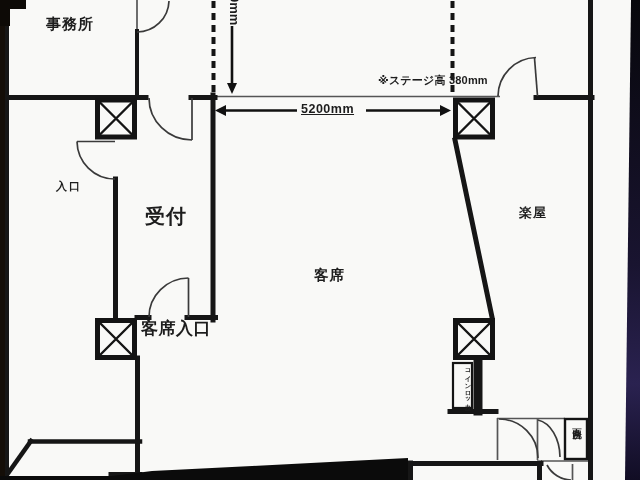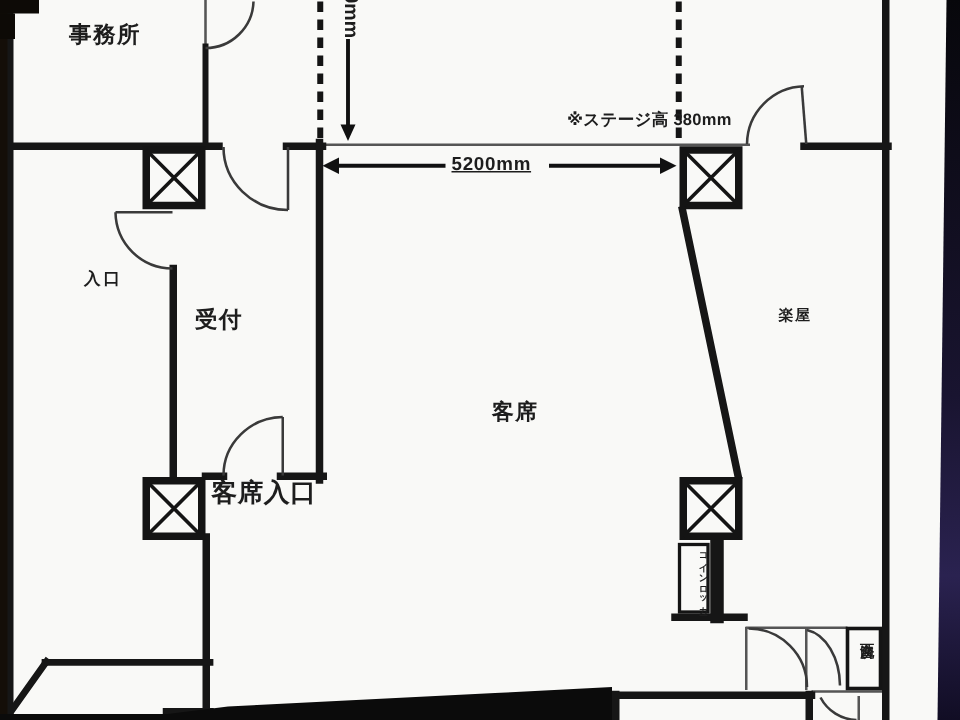--- a/index.html
+++ b/index.html
@@ -2,24 +2,24 @@
 <html><head>
 <meta charset="utf-8">
 <style>
   html,body{margin:0;padding:0;background:#000;}
   #stage-shot{position:relative;width:640px;height:480px;background:#f9f9f7;overflow:hidden;
     font-family:"Liberation Sans","DejaVu Sans",sans-serif;}
   #plan-svg{position:absolute;left:0;top:0;filter:blur(0.3px);}
   .lbl{position:absolute;font-weight:700;color:#1d1d1d;white-space:nowrap;line-height:1;}
   .lbl-office{left:46px;top:17px;font-size:15px;letter-spacing:1px;font-family:Liberation Serif, serif;}
   .lbl-entrance{left:56px;top:181px;font-size:11px;letter-spacing:2px;}
-  .lbl-reception{left:130px;top:206px;font-size:15px;letter-spacing:1px;}
+  .lbl-reception{left:145px;top:206px;font-size:20px;letter-spacing:1px;}
   .lbl-aud-entrance{left:141px;top:320px;font-size:17px;letter-spacing:0.5px;}
-  .lbl-audience{left:328px;top:268px;font-size:14.5px;letter-spacing:1px;}
-  .lbl-dressing{left:519px;top:206px;font-size:10px;letter-spacing:1px;}
+  .lbl-audience{left:314px;top:268px;font-size:14.5px;letter-spacing:1px;}
+  .lbl-dressing{left:519px;top:206px;font-size:13px;letter-spacing:1px;}
   .lbl-stage-note{left:342px;top:75px;font-size:11px;letter-spacing:0.2px;margin-left:36px;}
   .lbl-dim-h{left:301px;top:103px;font-size:12.5px;letter-spacing:0.5px;text-decoration:underline;}
   .lbl-dim-v{left:241px;top:-5px;font-size:13px;transform:rotate(90deg);transform-origin:top left;}
   .lbl-vert{writing-mode:vertical-rl;text-orientation:upright;}
   .lbl-locker{left:454px;top:364px;width:19px;height:44px;font-size:6.3px;
     line-height:9.5px;letter-spacing:0;font-weight:700;}
   .lbl-wash{left:567px;top:421px;width:20px;height:38px;font-size:9.5px;line-height:19px;font-weight:700;}
 </style>
 </head>
 <body>

